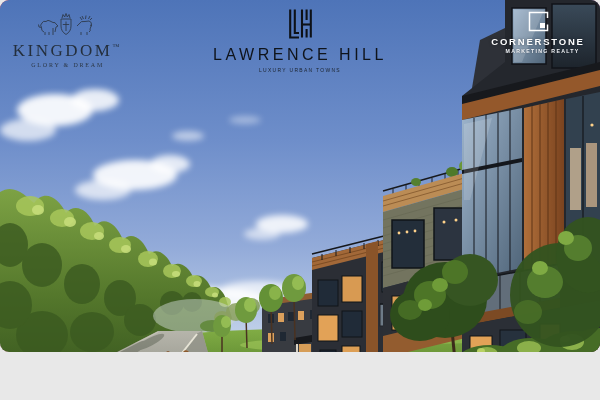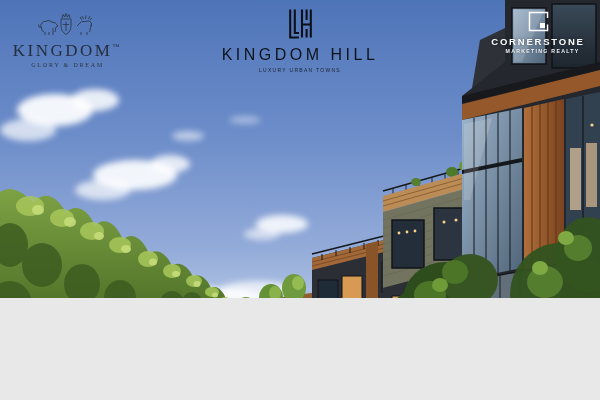--- a/index.html
+++ b/index.html
@@ -1,17 +1,17 @@
 <!DOCTYPE html>
 <html><head>
 <meta charset="utf-8">
 <style>
   html,body{margin:0;padding:0;background:#e8e8e8;}
-  .stage{position:relative;width:600px;height:298px;overflow:hidden;
-         font-family:"Liberation Sans",sans-serif;background:#ef4444;}
+  .stage{position:relative;width:600px;height:352px;overflow:hidden;
+         font-family:"Liberation Sans",sans-serif;background:#ef4444;border-radius:9px;}
   .stage svg.scene{position:absolute;left:0;top:0;display:block;}
   .logo{position:absolute;text-align:center;z-index:5;}
   .logo .mark{display:block;margin:0 auto;}
   
   #logo-kingdom{left:8px;top:12px;width:116px;color:#242f3d;}
   #logo-kingdom .mark{margin-bottom:2px;}
   .k-name{font-family:"Liberation Serif",serif;font-size:17px;letter-spacing:2.5px;
           font-weight:500;white-space:nowrap;}
   .k-name .tm{font-size:7px;vertical-align:super;letter-spacing:0;}
   .k-tag{display:block;font-family:"Liberation Serif",serif;font-size:10px;
@@ -467,21 +467,21 @@
   <div class="logo" id="logo-lh">
     <svg class="mark" width="27" height="31" viewBox="0 0 27 31" fill="none" stroke="#0d1117" stroke-width="2.1">
       <path d="M3.2,1.5 V29.5 H12"></path>
       <path d="M7.8,1.5 V25 H12"></path>
       <path d="M15,29.5 V1.5"></path>
       <path d="M19.6,1.5 V12"></path>
       <path d="M15,16.5 H23.8"></path>
       <path d="M23.8,1.5 V29.5"></path>
       <path d="M19.6,21 V29.5"></path>
     </svg>
-    <div class="lh-name">KINGDOM HILL</div>
+    <div class="lh-name">LAWRENCE HILL</div>
     <span class="lh-tag">LUXURY URBAN TOWNS</span>
   </div>
 
   <div class="logo" id="logo-cs">
     <svg class="mark" width="21" height="21" viewBox="0 0 21 21">
       <path d="M19.5,7 V1.5 H1.5 V19.5 H19.5 V13.5" fill="none" stroke="#ffffff" stroke-width="1.5"></path>
       <rect x="12" y="12" width="5" height="5" fill="#ffffff"></rect>
     </svg>
     <div class="cs-name">CORNERSTONE</div>
     <span class="cs-tag">MARKETING REALTY</span>

